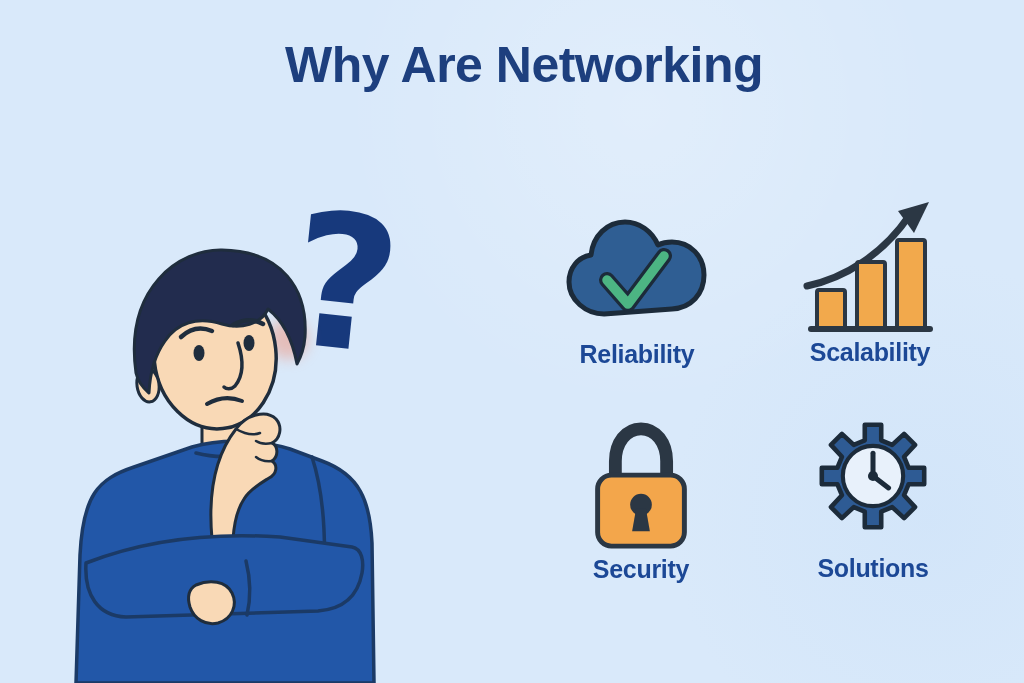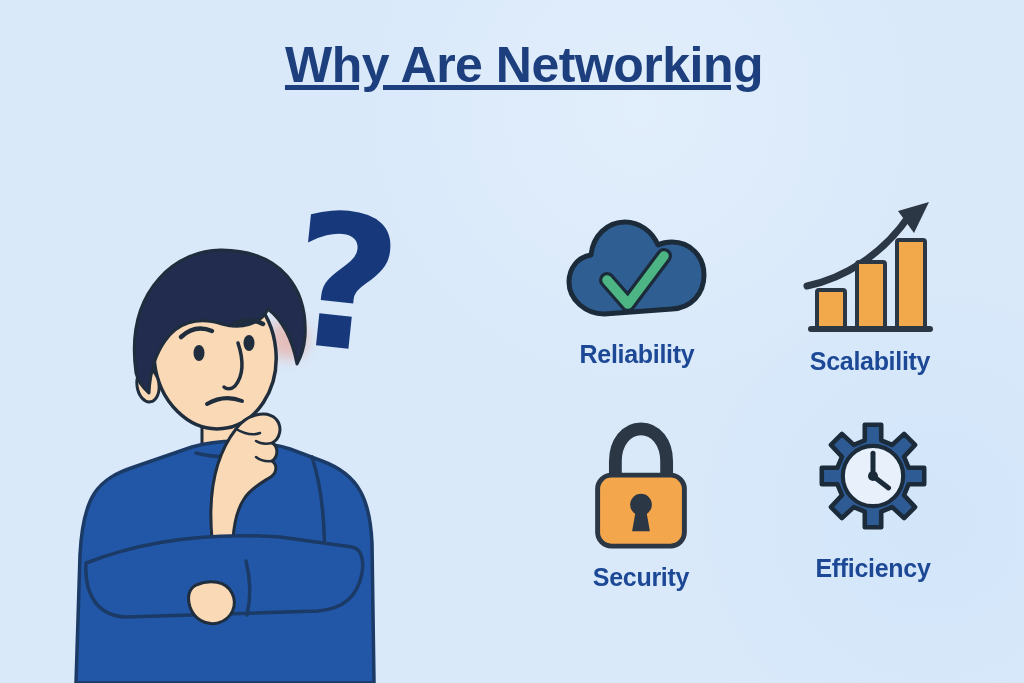--- a/index.html
+++ b/index.html
@@ -8,38 +8,38 @@
     position:relative; width:1024px; height:683px;
     background:
       radial-gradient(circle at 640px 110px, rgba(255,255,255,0.22), transparent 300px),
       radial-gradient(circle at 930px 520px, rgba(198,222,248,0.35), transparent 260px),
       #d9e9fa;
     font-family:"Liberation Sans", sans-serif;
   }
   .title {
     position:absolute; top:36px; left:24px; width:1000px;
     text-align:center; font-weight:700; font-size:50px; line-height:1.16;
-    letter-spacing:-0.5px; color:#1d3f7e;text-decoration:underline;
+    letter-spacing:-0.5px; color:#1d3f7e;
   }
   .qmark {
     position:absolute; top:192px; left:291px;
     font-family:"DejaVu Sans", sans-serif;
     font-weight:800; font-size:185px; line-height:1; color:#17397c;
     transform:rotate(6deg);
   }
   .person-svg { position:absolute; left:60px; top:243px; width:340px; height:440px; }
   .card { position:absolute; width:160px; text-align:center; }
   .card svg { display:block; margin:0 auto; }
   .card .label { font-weight:700; font-size:25px; color:#1c4896; letter-spacing:-0.3px; }
   .card-reliability { left:557px; top:214px; }
   .card-reliability .label { margin-top:4px; }
   .card-scalability { left:790px; top:198px; }
-  .card-scalability .label { margin-top:9px; }
+  .card-scalability .label { }
   .card-security   { left:561px; top:414px; }
-  .card-security .label { margin-top:9px; }
+  .card-security .label { margin-top:1px; }
   .card-efficiency { left:793px; top:412px; }
   .card-efficiency .label { margin-top:14px; }
 </style>
 </head>
 <body>
 
 <div class="canvas">
 
   <div class="title">
     <div>Why Are Networking</div>
@@ -116,16 +116,16 @@
   </div>
 
   <div class="card card-efficiency">
     <svg width="128" height="128" viewBox="0 0 140 140">
       <path d="M109,61 L126,61 L126,79 L109,79 L104,91 L116,104 L104,116 L91,104 L79,109 L79,126 L61,126 L61,109 L49,104 L36,116 L24,104 L36,91 L31,79 L14,79 L14,61 L31,61 L36,49 L24,36 L36,24 L49,36 L61,31 L61,14 L79,14 L79,31 L91,36 L104,24 L116,36 L104,49 Z" fill="#2e5b94" stroke="#1c2b3a" stroke-width="5" stroke-linejoin="round"></path>
       <circle cx="70" cy="70" r="33" fill="#e8f1fb" stroke="#1c2b3a" stroke-width="4.5"></circle>
       <line x1="70" y1="70" x2="70" y2="45" stroke="#1c2b3a" stroke-width="5.5" stroke-linecap="round"></line>
       <line x1="70" y1="70" x2="87" y2="83" stroke="#1c2b3a" stroke-width="5.5" stroke-linecap="round"></line>
       <circle cx="70" cy="70" r="5.5" fill="#1c2b3a"></circle>
     </svg>
-    <div class="label">Efficiency</div>
+    <div class="label">Solutions</div>
   </div>
 
 </div>
 
 </body></html>

